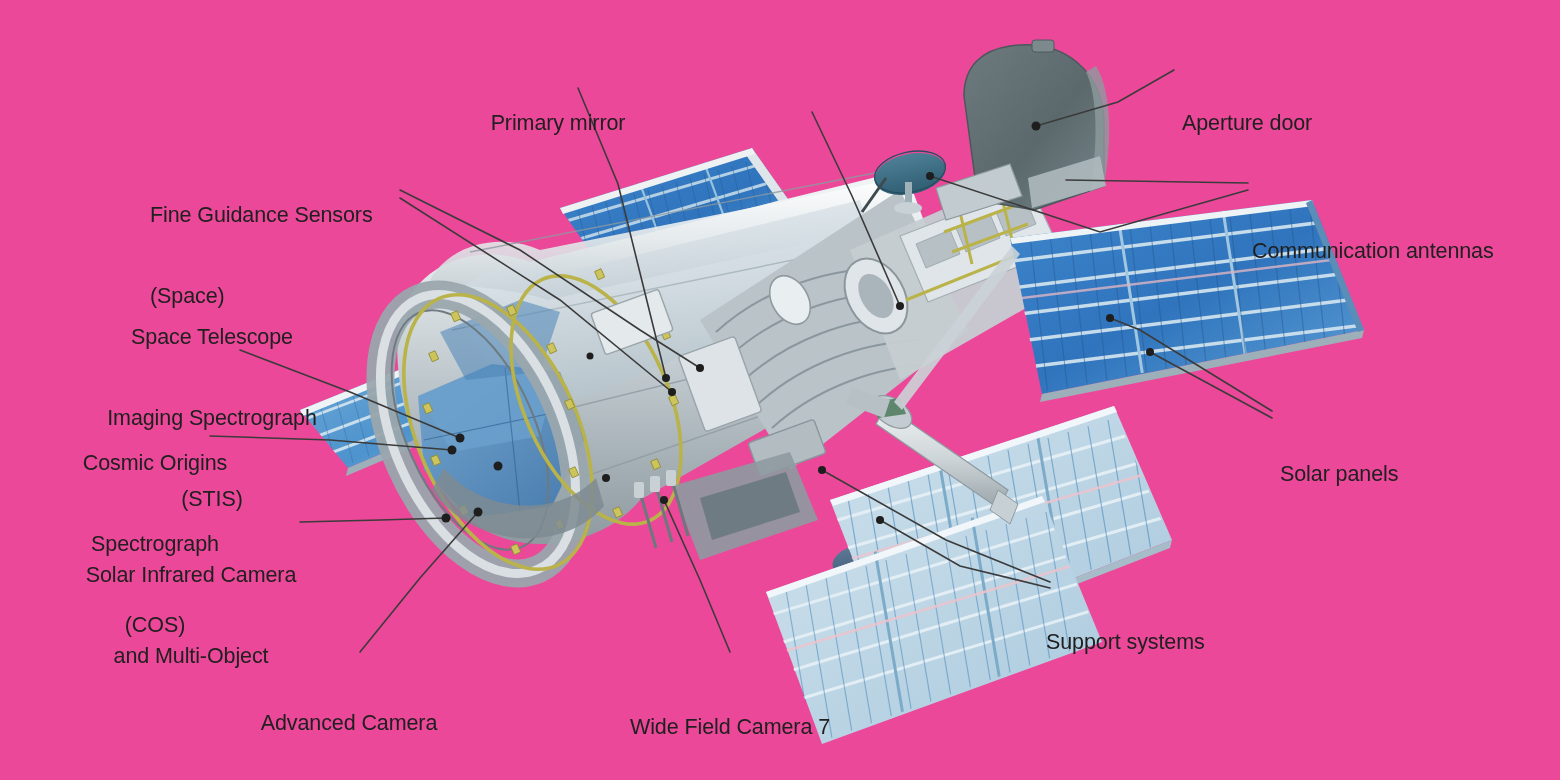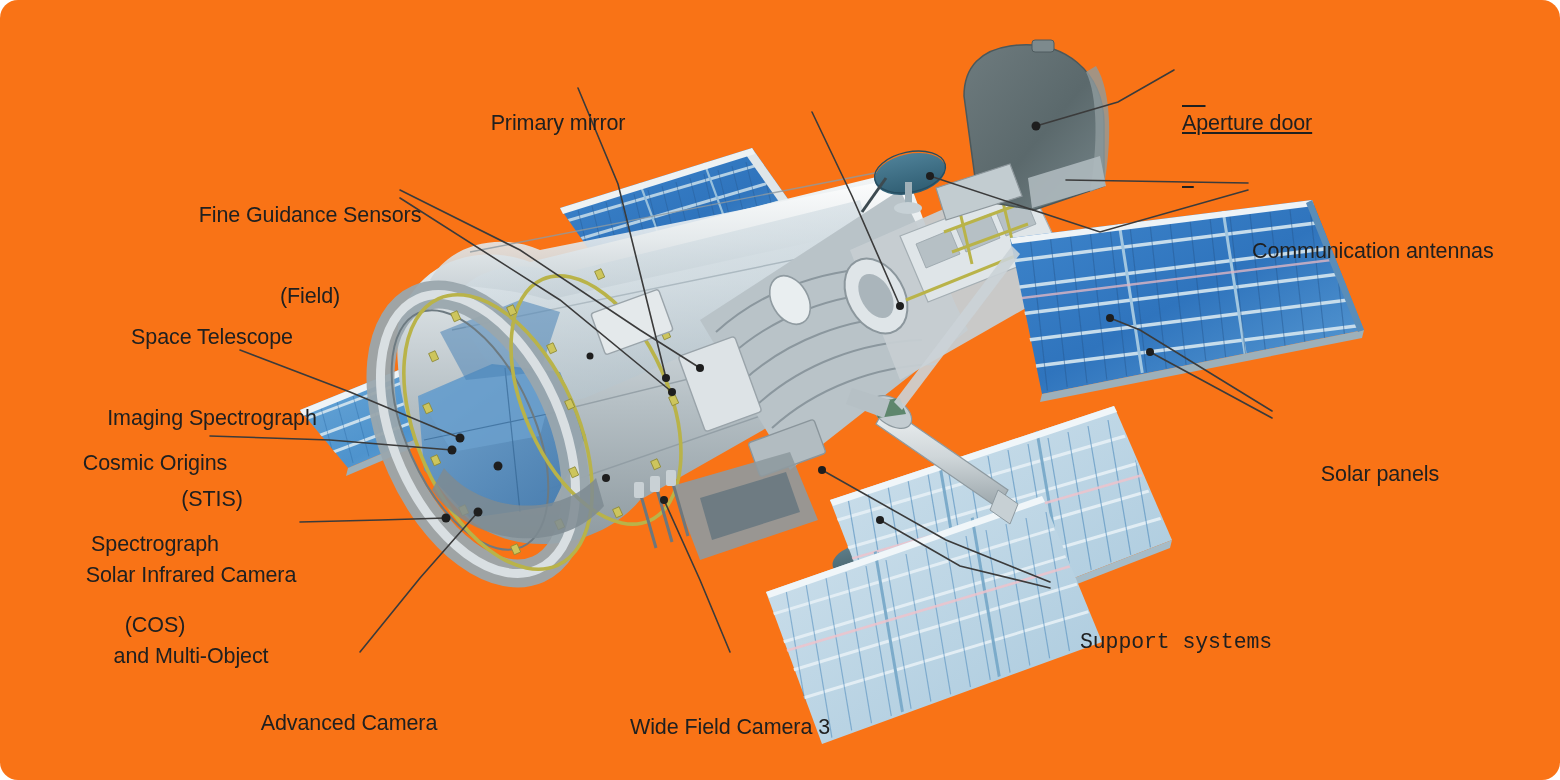--- a/index.html
+++ b/index.html
@@ -1,32 +1,32 @@
 <!DOCTYPE html>
 <html><head>
 <meta charset="utf-8">
 <style>
   html,body{margin:0;padding:0;background:#ffffff;}
   body{
     width:1560px;height:780px;overflow:hidden;
     font-family:"Liberation Sans","DejaVu Sans",sans-serif;
     color:#1d1d1d;
   }
-  #stage{position:relative;width:1560px;height:780px;background:#f97316;border-radius:18px;}
+  #stage{position:relative;width:1560px;height:780px;background:#ec4899;}
   #art{position:absolute;left:0;top:0;width:1560px;height:780px;}
   .lbl{
     position:absolute;
     font-size:21.5px;
     line-height:27px;
     color:#202020;
     letter-spacing:-0.1px;
     white-space:pre;
     user-select:none;
   }
-  .lbl.r{text-align:center;}
+  .lbl.r{text-align:left;}
   .lbl.c{text-align:center;}
   .lbl.l{text-align:left;}
 </style>
 </head>
 <body>
 
 <div id="stage">
 
   <svg id="art" viewBox="0 0 1560 780" xmlns="http://www.w3.org/2000/svg">
     <defs>
@@ -497,39 +497,39 @@
       <circle cx="590" cy="356" r="3.5"></circle>
       <circle cx="606" cy="478" r="4"></circle>
     </g>
   </svg>
 
   <div class="lbl c" style="left:478px;top:56px;width:160px;">
     <div>Primary mirror</div>
   </div>
 
 
-  <div class="lbl l" style="left:1182px;top:56px;width:220px;text-decoration:underline;">
+  <div class="lbl l" style="left:1182px;top:56px;width:220px;">
     <div>Aperture door</div>
   </div>
 
   <div class="lbl l" style="left:1252px;top:184px;width:300px;">
     <div>Communication antennas</div>
   </div>
 
-  <div class="lbl l" style="left:1280px;top:407px;width:200px;text-align:center;">
+  <div class="lbl l" style="left:1280px;top:407px;width:200px;">
     <div>Solar panels</div>
   </div>
 
-  <div class="lbl l" style="left:1080px;top:575px;width:220px;font-family:Liberation Mono, monospace;">
+  <div class="lbl l" style="left:1046px;top:575px;width:220px;">
     <div>Support systems</div>
   </div>
 
   <div class="lbl r" style="left:150px;top:148px;width:320px;">
     <div>Fine Guidance Sensors</div>
-    <div>(Field)</div>
+    <div>(Space)</div>
   </div>
 
   <div class="lbl c" style="left:30px;top:396px;width:250px;">
     <div>Cosmic Origins</div>
     <div>Spectrograph</div>
     <div>(COS)</div>
   </div>
 
   <div class="lbl c" style="left:62px;top:270px;width:300px;">
     <div>Space Telescope</div>
@@ -543,17 +543,17 @@
     
   </div>
 
   <div class="lbl c" style="left:222px;top:656px;width:254px;">
     <div>Advanced Camera</div>
     
     
   </div>
 
   <div class="lbl c" style="left:590px;top:660px;width:280px;">
-    <div>Wide Field Camera 3</div>
+    <div>Wide Field Camera 7</div>
     
   </div>
 
 </div>
 
 </body></html>

